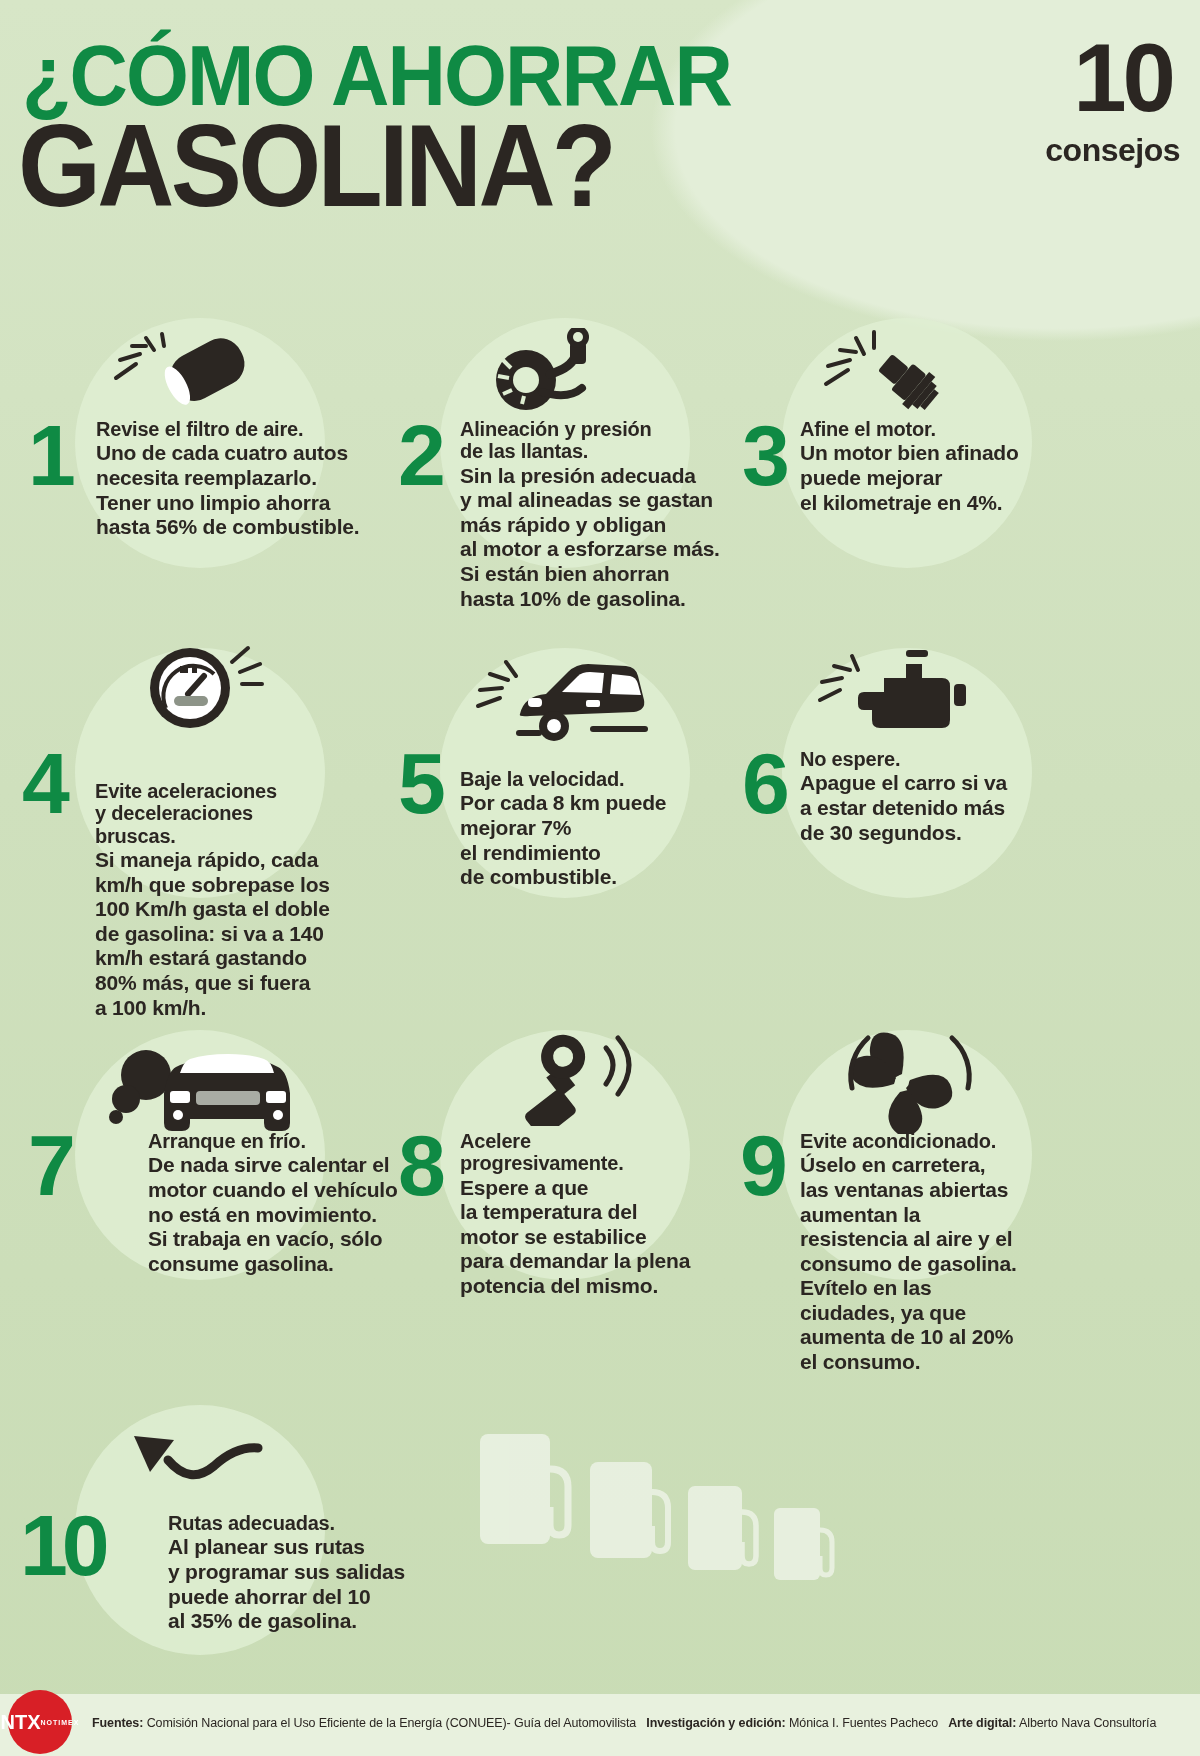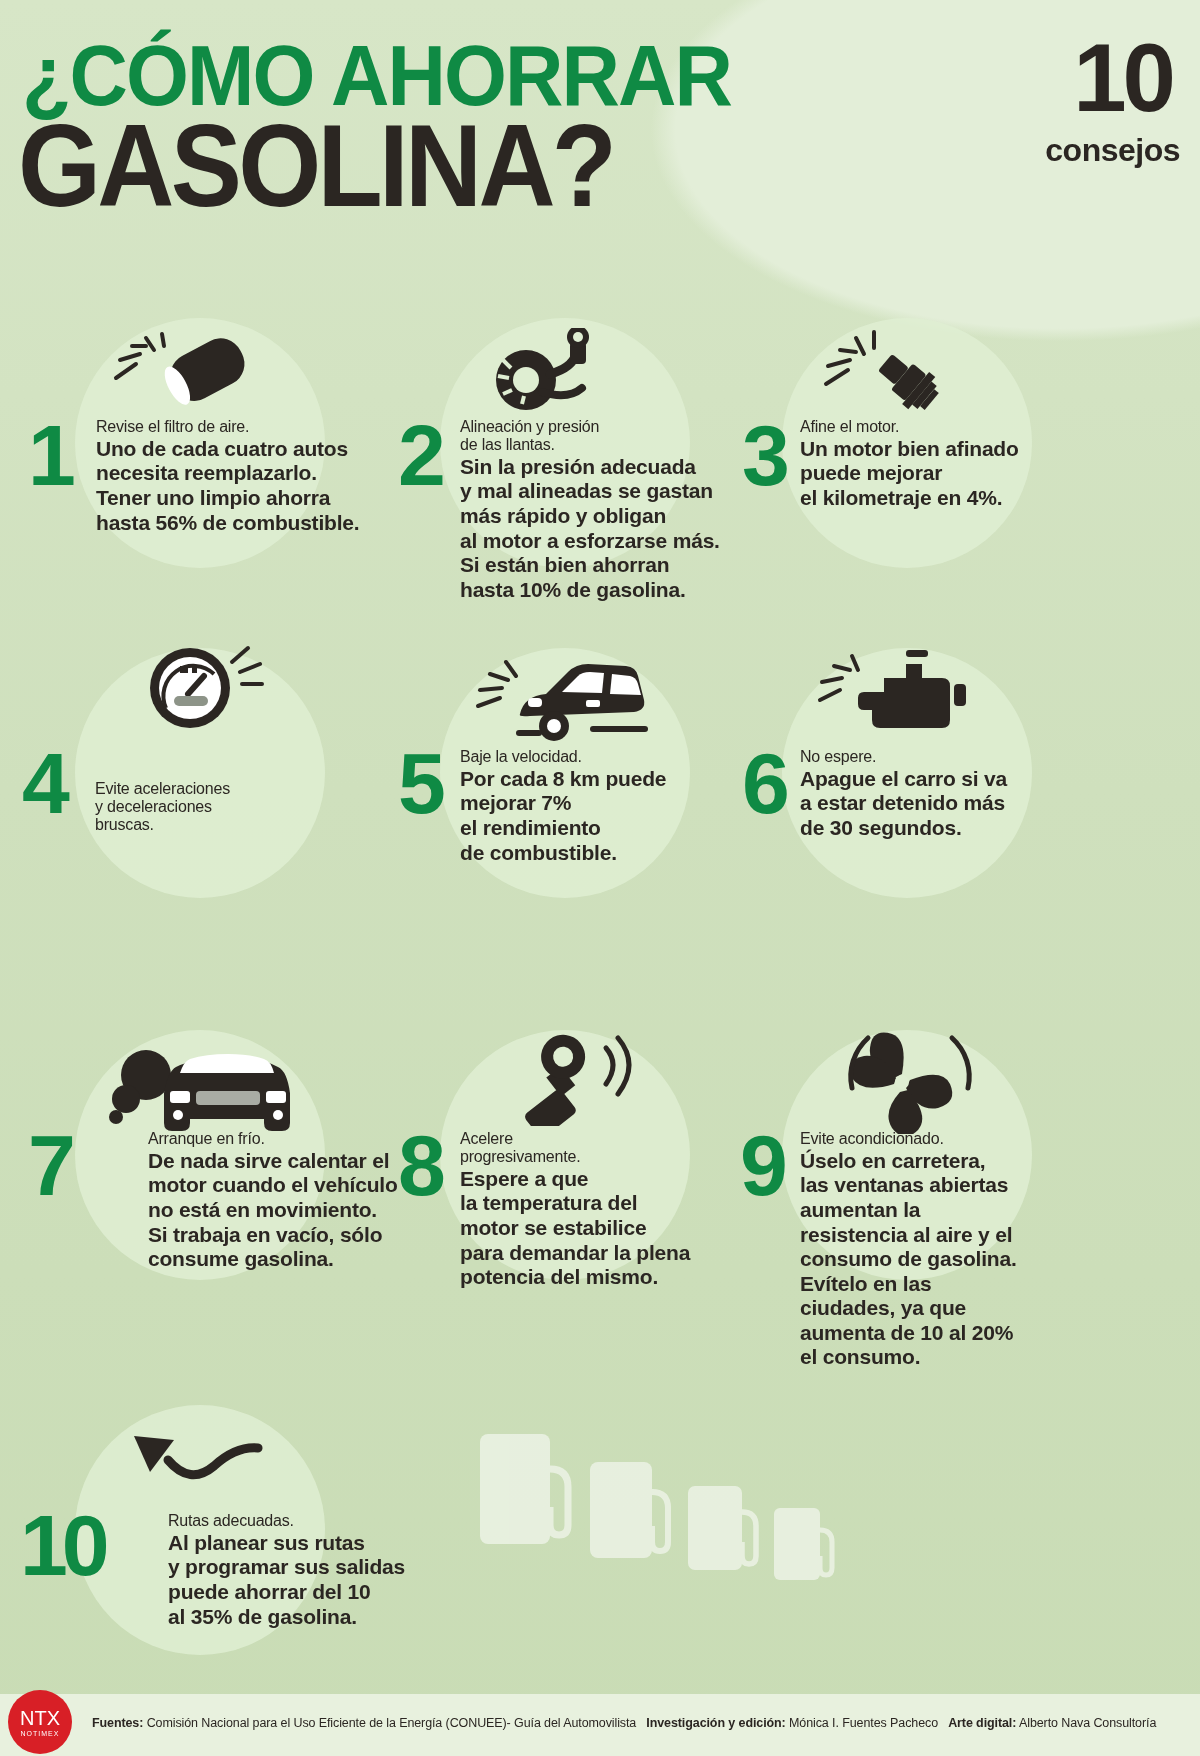--- a/index.html
+++ b/index.html
@@ -110,22 +110,22 @@
   }
   .tip-num.wide { letter-spacing: -6px; }
   .tip-text {
     position: absolute;
     z-index: 3;
     font-family: "Liberation Sans Narrow", "Liberation Sans", sans-serif;
     color: #2b2622;
     letter-spacing: -.2px;
   }
   .tip-title {
-    font-size: 16px;
-    font-weight: normal;
+    font-size: 20px;
+    font-weight: bold;
     line-height: 1.12;
     display: block;
     white-space: pre-line;
   }
   .tip-body {
     font-size: 21px;
     font-weight: bold;
     line-height: 1.17;
     display: block;
     white-space: pre-line;
@@ -144,24 +144,24 @@
     background: #e8f1de;
     z-index: 5;
   }
   .ntx-logo {
     position: absolute;
     left: 8px; top: -4px;
     width: 64px; height: 64px;
     border-radius: 50%;
     background: #d81f26;
     color: #fff;
-    font-weight: normal;
+    font-weight: bold;
     font-size: 20px;
     display: flex;
-    flex-direction: column;
+    flex-direction: row;
     align-items: center;
     justify-content: center;
     font-family: "Liberation Sans Narrow", "Liberation Sans", sans-serif;
   }
   .ntx-sub { font-size: 7px; letter-spacing: 1px; }
   .footer-text {
     position: absolute;
     left: 92px; top: 22px;
     font-size: 12.5px;
     color: #2b2622;
@@ -298,20 +298,27 @@
         <line x1="102" y1="24" x2="118" y2="10"></line>
           <line x1="110" y1="34" x2="130" y2="26"></line>
         <line x1="112" y1="46" x2="132" y2="46"></line>
       </g>
     </svg>
     <div class="tip-num" style="left:22px; top:748px;">4</div>
     <div class="tip-text" style="left:95px; top:748px; width:275px;margin-top:32px;">
       <span class="tip-title">Evite aceleraciones
 y deceleraciones
 bruscas.</span>
+      <span class="tip-body">Si maneja rápido, cada
+km/h que sobrepase los
+100 Km/h gasta el doble
+de gasolina: si va a 140
+km/h estará gastando
+80% más, que si fuera
+a 100 km/h.</span>
     </div>
   </div>
 
   <div class="tip">
     <div class="tip-circle" style="left:440px; top:648px; width:250px; height:250px;"></div>
     <svg class="tip-icon" style="left:470px; top:652px;" width="190" height="92" viewBox="0 0 190 92">
       <g stroke="#2b2622" stroke-width="4" stroke-linecap="round">
         <line x1="8" y1="54" x2="30" y2="46"></line>
           <line x1="10" y1="38" x2="32" y2="36"></line>
         <line x1="20" y1="22" x2="38" y2="28"></line>
@@ -321,21 +328,21 @@
       <path d="M92 40 l16 -16 q4 -4 12 -4 l14 1 l-2 20z" fill="#ffffff"></path>
       <path d="M140 42 l2 -20 l18 2 q6 1 8 8 l3 11z" fill="#ffffff"></path>
       <rect x="116" y="48" width="14" height="7" rx="2" fill="#ffffff"></rect>
       <rect x="58" y="46" width="14" height="9" rx="4" fill="#ffffff"></rect>
       <circle cx="84" cy="74" r="15" fill="#2b2622"></circle>
       <circle cx="84" cy="74" r="7" fill="#ffffff"></circle>
       <rect x="46" y="78" width="26" height="6" rx="3" fill="#2b2622"></rect>
       <rect x="120" y="74" width="58" height="6" rx="3" fill="#2b2622"></rect>
     </svg>
     <div class="tip-num" style="left:398px; top:748px;">5</div>
-    <div class="tip-text" style="left:460px; top:748px; width:270px;">
+    <div class="tip-text" style="left:460px; top:768px; width:270px;">
       <span class="tip-title">Baje la velocidad.</span>
       <span class="tip-body">Por cada 8 km puede
 mejorar 7%
 el rendimiento
 de combustible.</span>
     </div>
   </div>
 
   <div class="tip">
     <div class="tip-circle" style="left:782px; top:648px; width:250px; height:250px;"></div>

